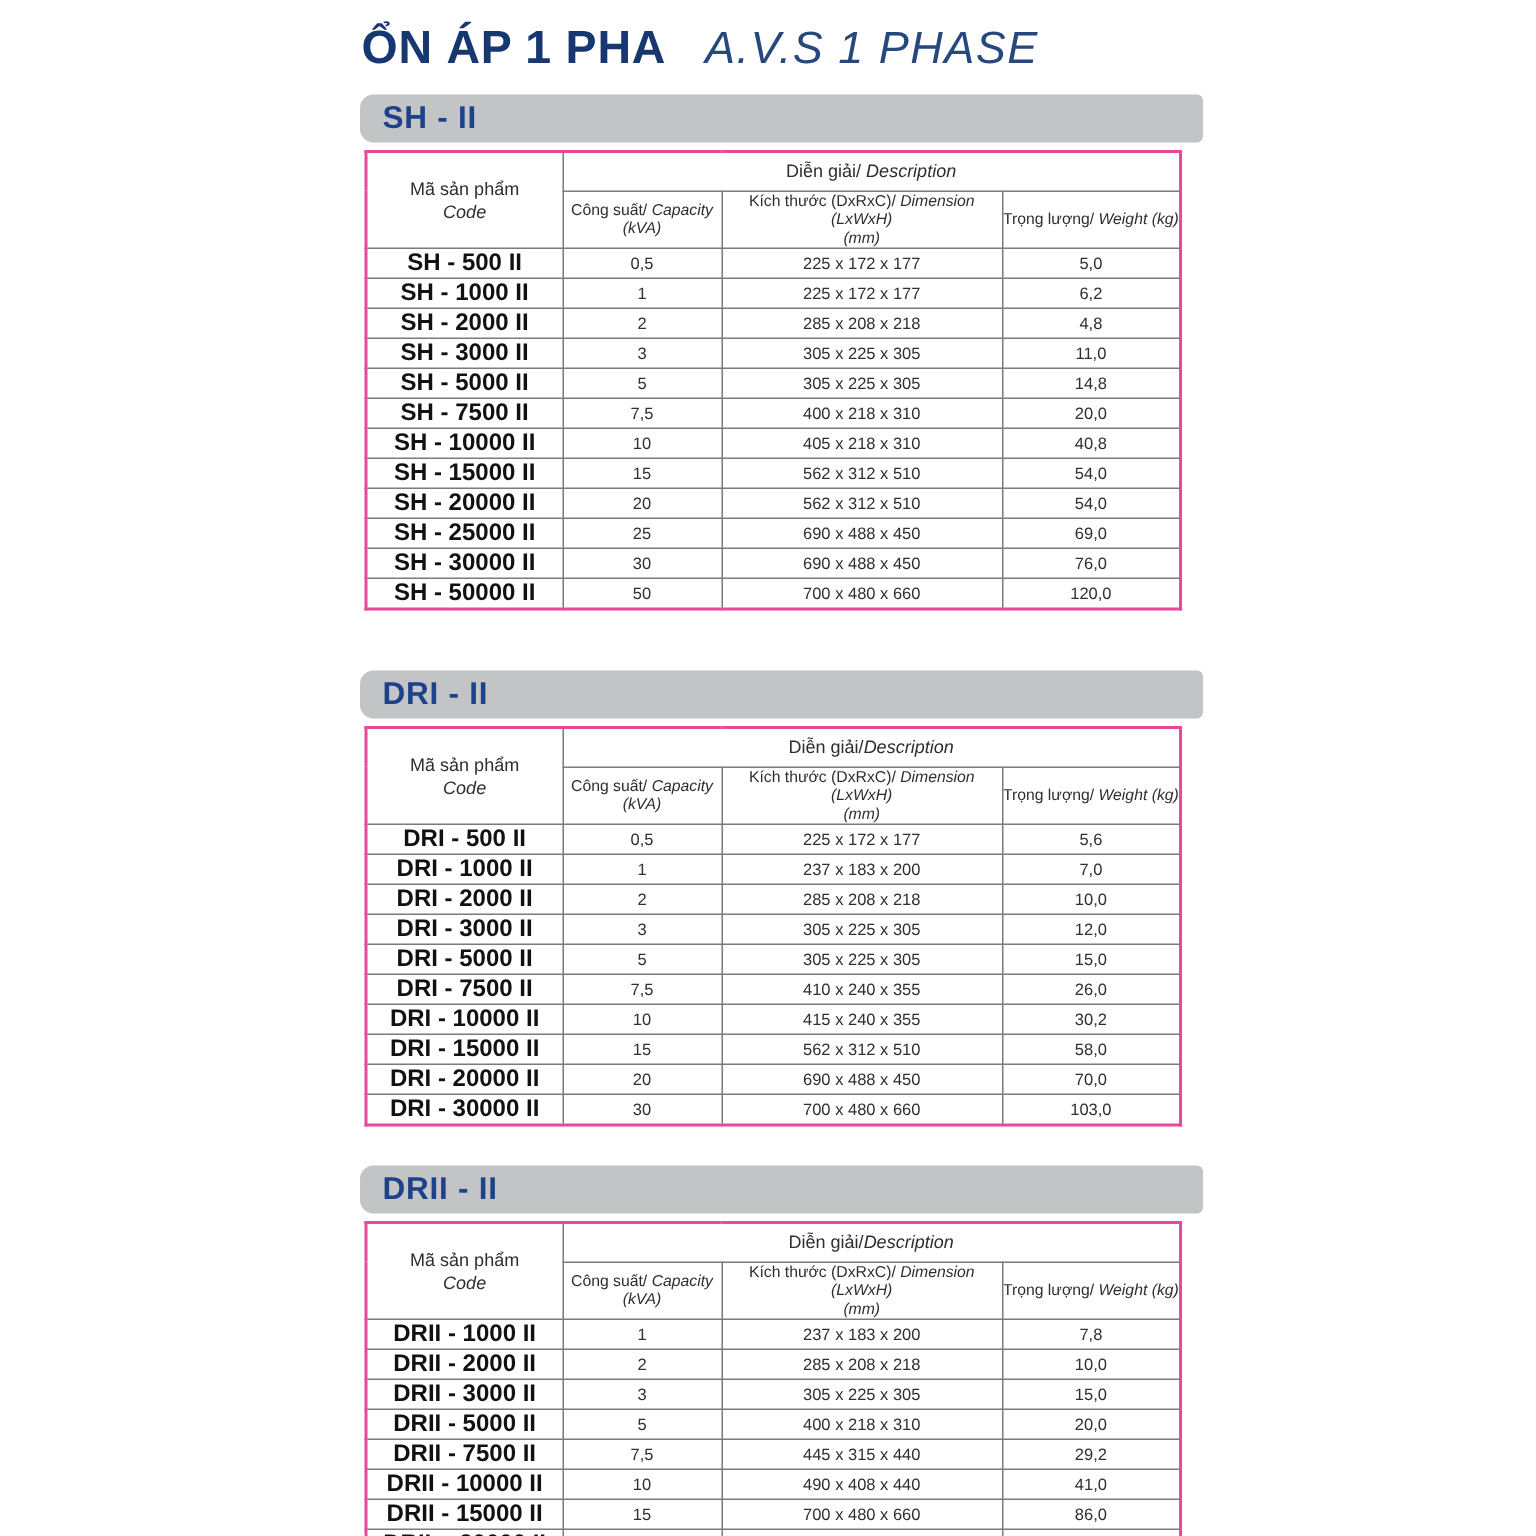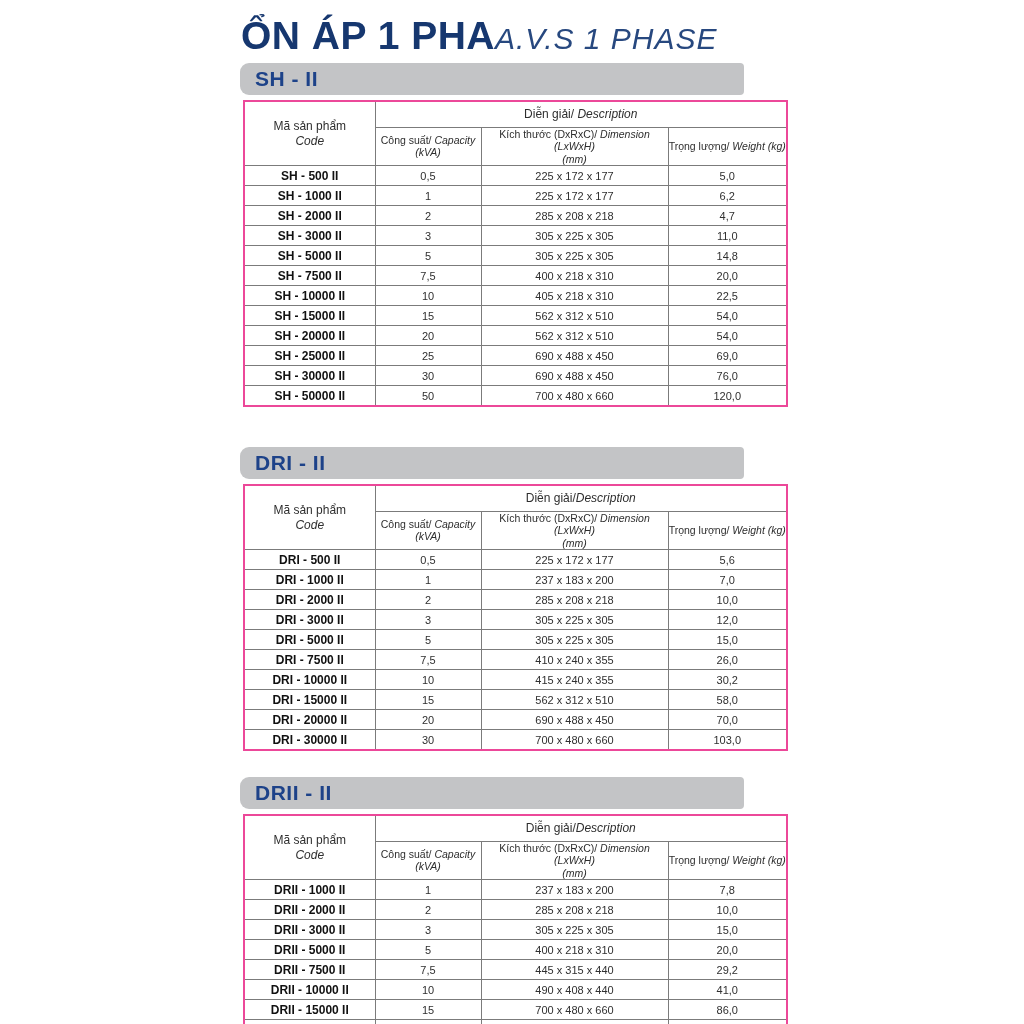--- a/index.html
+++ b/index.html
@@ -2,48 +2,48 @@
 <html><head>
 <meta charset="utf-8">
 <style>
   * { margin: 0; padding: 0; box-sizing: border-box; }
   html, body { width: 1024px; height: 1024px; background: #ffffff; overflow: hidden; }
   body { font-family: "Liberation Sans", sans-serif; color: #303030; }
   .page { position: relative; width: 1024px; height: 1024px; background: #ffffff; }
 
   
   .page-title { position: absolute; left: 241px; top: 14px; white-space: nowrap; }
-  .title-vi { font-size: 39px; font-weight: bold; color: #16376f; letter-spacing: 0.5px; }
-  .title-en { font-size: 30px; font-style: italic; font-weight: 400; color: #27487f; letter-spacing: 1px; }
+  .title-vi { font-size: 31px; font-weight: bold; color: #16376f; letter-spacing: 0.5px; }
+  .title-en { font-size: 30px; font-style: italic; font-weight: 400; color: #27487f; margin-left: 26px; letter-spacing: 1px; }
 
   
   .section { position: absolute; left: 240px; width: 547px; }
   .section-bar {
-    width: 504px; height: 32px; background: #c3c4c6;
+    width: 562px; height: 32px; background: #c3c4c6;
     border-radius: 9px 4px 4px 9px;
     display: flex; align-items: center; padding-left: 15px;
   }
   .section-bar .bar-label { font-size: 21px; font-weight: bold; color: #1d4289; letter-spacing: 0.5px; }
 
   
   table.spec {
     position: absolute; left: 3px; width: 543px;
     border-collapse: collapse; table-layout: fixed;
     background: #ffffff;
   }
   table.spec th, table.spec td {
     border: 1px solid #7b7b7b;
     text-align: center; vertical-align: middle;
     overflow: hidden;
   }
   table.spec thead tr.desc-row th { height: 26px; font-size: 12px; font-weight: 400; color: #2e2e2e; }
   table.spec thead tr.sub-row th { height: 24px; font-size: 10.5px; font-weight: 400; color: #2e2e2e; line-height: 1.2; }
   table.spec th.th-code { font-size: 11px; font-weight: 400; color: #2e2e2e; line-height: 1.25; }
   table.spec td { height: 20px; font-size: 11px; color: #2f2f2f; }
-  table.spec td.col-code { font-weight: bold; font-size: 12px; color: #111111; white-space: pre; }
+  table.spec td.col-code { font-weight: bold; font-size: 16px; color: #111111; white-space: pre; }
   table.spec i { }
   table.spec { border: 2px solid #ec4899; }
 
   .t1 { top: 37px; }
 </style>
 </head>
 <body>
 
 <div class="page">
 
@@ -96,21 +96,21 @@
           <tr>
             <td class="col-code">SH - 1000 II</td>
             <td class="col-capacity">1</td>
             <td class="col-dimension">225 x 172 x 177</td>
             <td class="col-weight">6,2</td>
           </tr>
           <tr>
             <td class="col-code">SH - 2000 II</td>
             <td class="col-capacity">2</td>
             <td class="col-dimension">285 x 208 x 218</td>
-            <td class="col-weight">4,7</td>
+            <td class="col-weight">4,8</td>
           </tr>
           <tr>
             <td class="col-code">SH - 3000 II</td>
             <td class="col-capacity">3</td>
             <td class="col-dimension">305 x 225 x 305</td>
             <td class="col-weight">11,0</td>
           </tr>
           <tr>
             <td class="col-code">SH - 5000 II</td>
             <td class="col-capacity">5</td>
@@ -120,21 +120,21 @@
           <tr>
             <td class="col-code">SH - 7500 II</td>
             <td class="col-capacity">7,5</td>
             <td class="col-dimension">400 x 218 x 310</td>
             <td class="col-weight">20,0</td>
           </tr>
           <tr>
             <td class="col-code">SH - 10000 II</td>
             <td class="col-capacity">10</td>
             <td class="col-dimension">405 x 218 x 310</td>
-            <td class="col-weight">22,5</td>
+            <td class="col-weight">40,8</td>
           </tr>
           <tr>
             <td class="col-code">SH - 15000 II</td>
             <td class="col-capacity">15</td>
             <td class="col-dimension">562 x 312 x 510</td>
             <td class="col-weight">54,0</td>
           </tr>
           <tr>
             <td class="col-code">SH - 20000 II</td>
             <td class="col-capacity">20</td>

